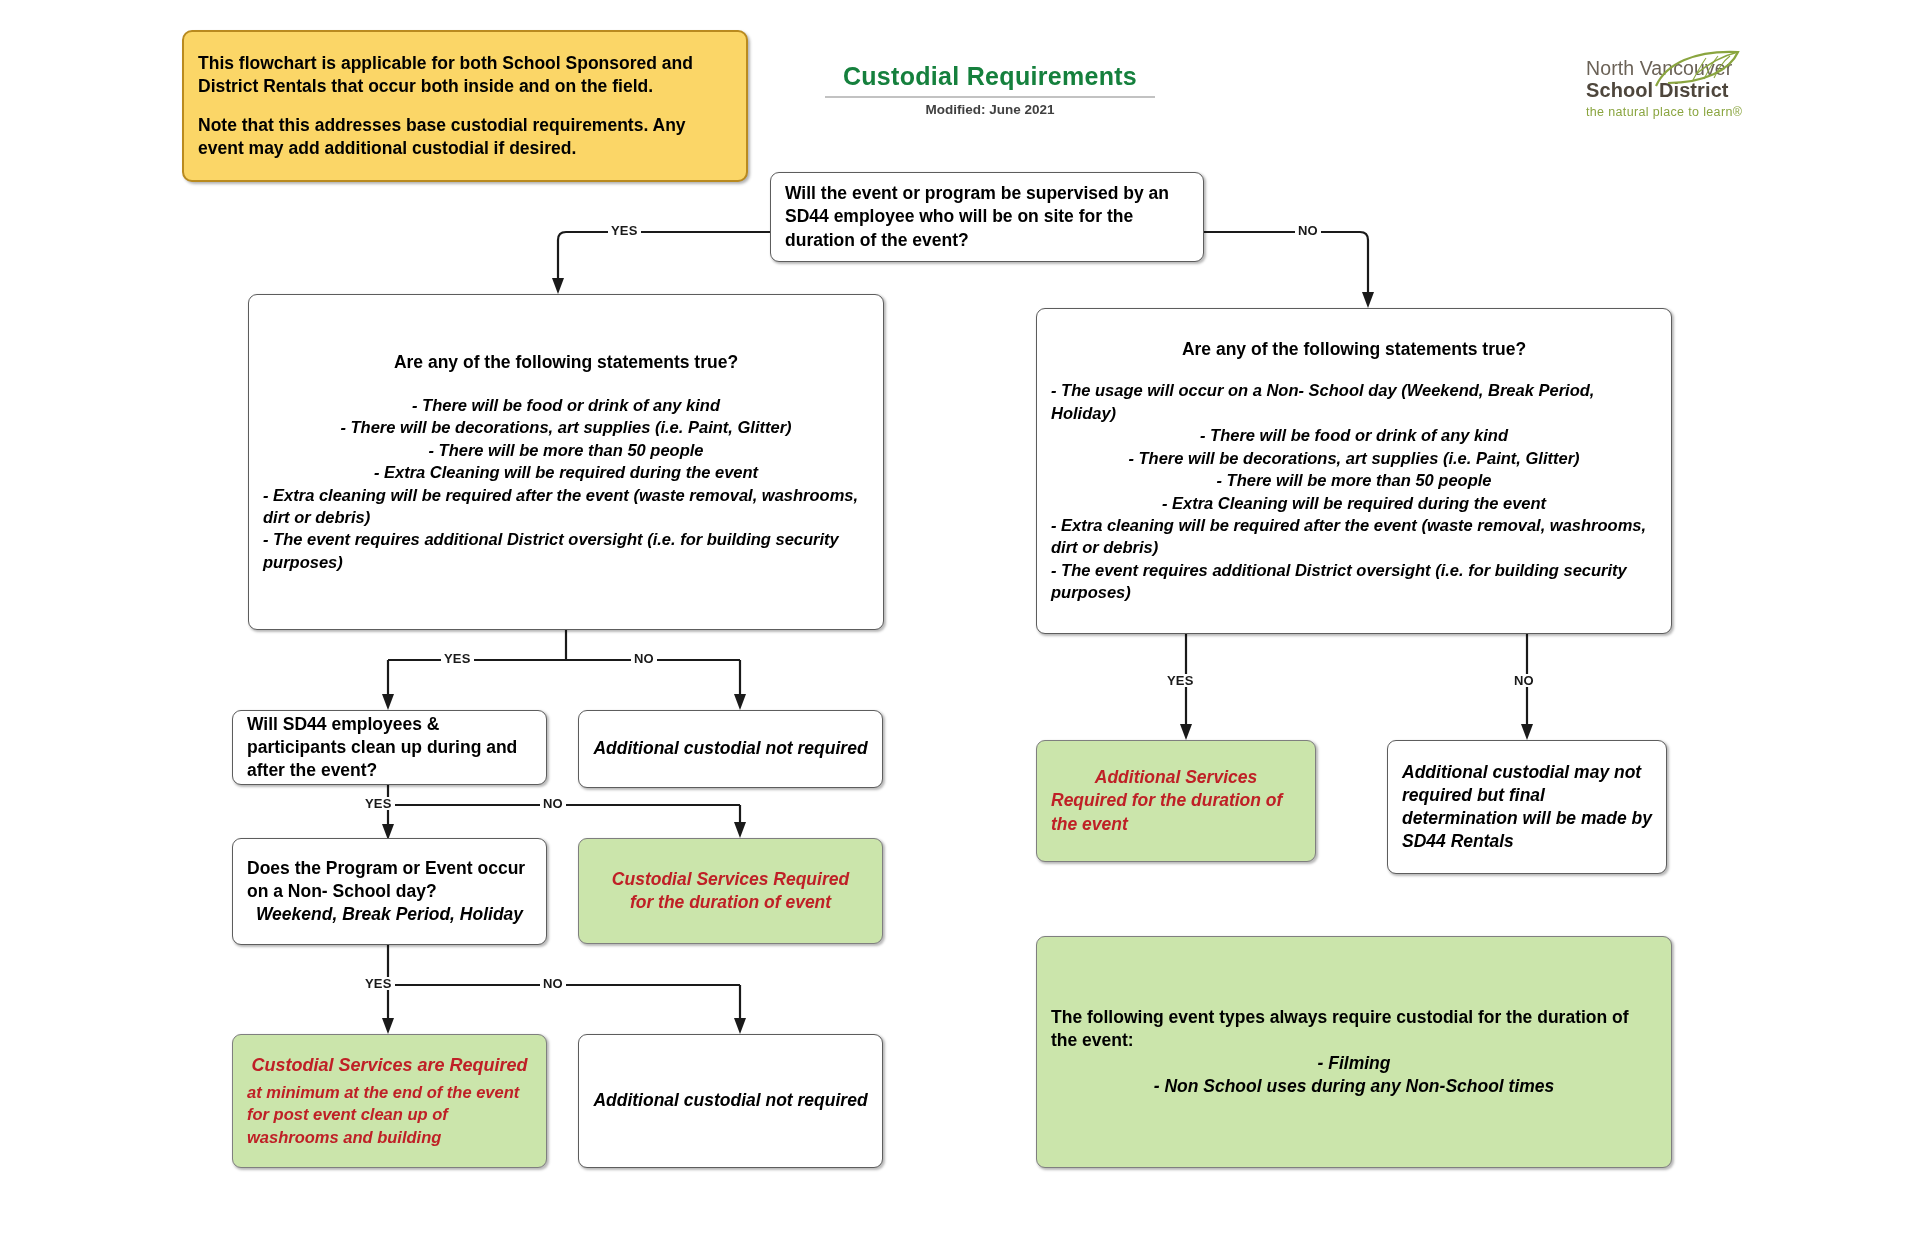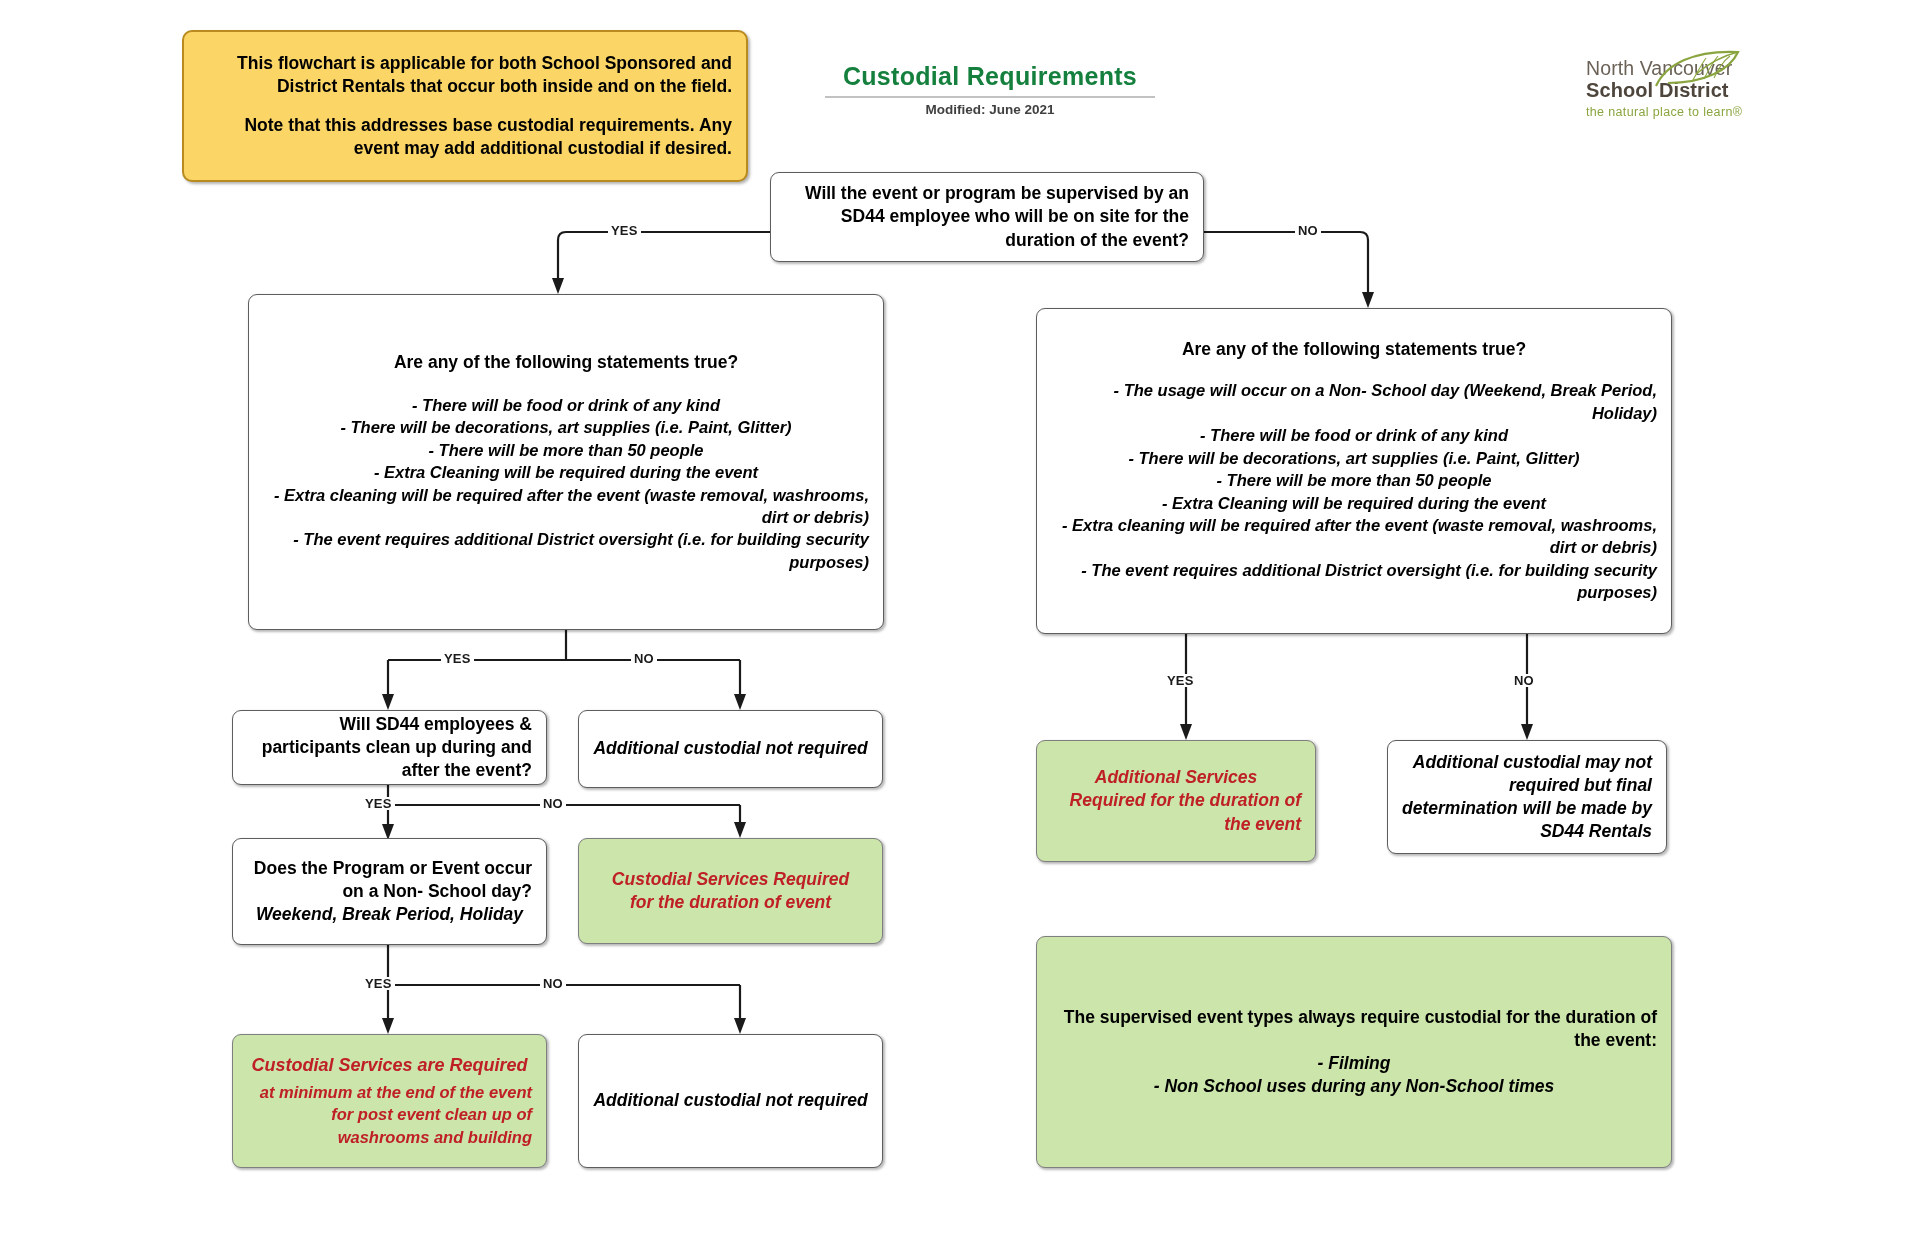--- a/index.html
+++ b/index.html
@@ -30,21 +30,21 @@
   
   .node {
     position: absolute;
     border: 1.6px solid #5d5d5d;
     border-radius: 9px;
     background: #ffffff;
     display: flex;
     flex-direction: column;
     align-items: center;
     justify-content: center;
-    text-align: right;
+    text-align: left;
     padding: 20px 14px;
     box-shadow: 1.5px 1.5px 2.5px rgba(0,0,0,0.28);
   }
   .node.green { background: #cbe5ab; border-color: #7f7f7f; }
   .node.yellow {
     background: #fbd667;
     border: 2px solid #b98a1f;
     border-radius: 10px;
     box-shadow: 2px 2px 3px rgba(0,0,0,0.3);
   }
@@ -235,23 +235,23 @@
 
   <div class="node" style="left:578px; top:1034px; width:305px; height:134px;">
     <div class="headline t-italic">Additional custodial not required</div>
   </div>
 
   <div class="node green" style="left:1036px; top:740px; width:280px; height:122px;">
     <div class="headline t-red">Additional Services</div>
     <div class="headline t-red">Required for the duration of the event</div>
   </div>
 
-  <div class="node" style="left:1387px; top:740px; width:280px; height:114px;">
+  <div class="node" style="left:1387px; top:740px; width:280px; height:134px;">
     <div class="headline t-italic">Additional custodial may not required but final determination will be made by SD44 Rentals</div>
   </div>
 
   <div class="node green" style="left:1036px; top:936px; width:636px; height:232px;">
-    <div class="headline t-bold">The supervised event types always require custodial for the duration of the event:</div>
+    <div class="headline t-bold">The following event types always require custodial for the duration of the event:</div>
     <div class="headline t-italic">- Filming</div>
     <div class="headline t-italic">- Non School uses during any Non-School times</div>
   </div>
 
 </div>
 
 </body></html>

